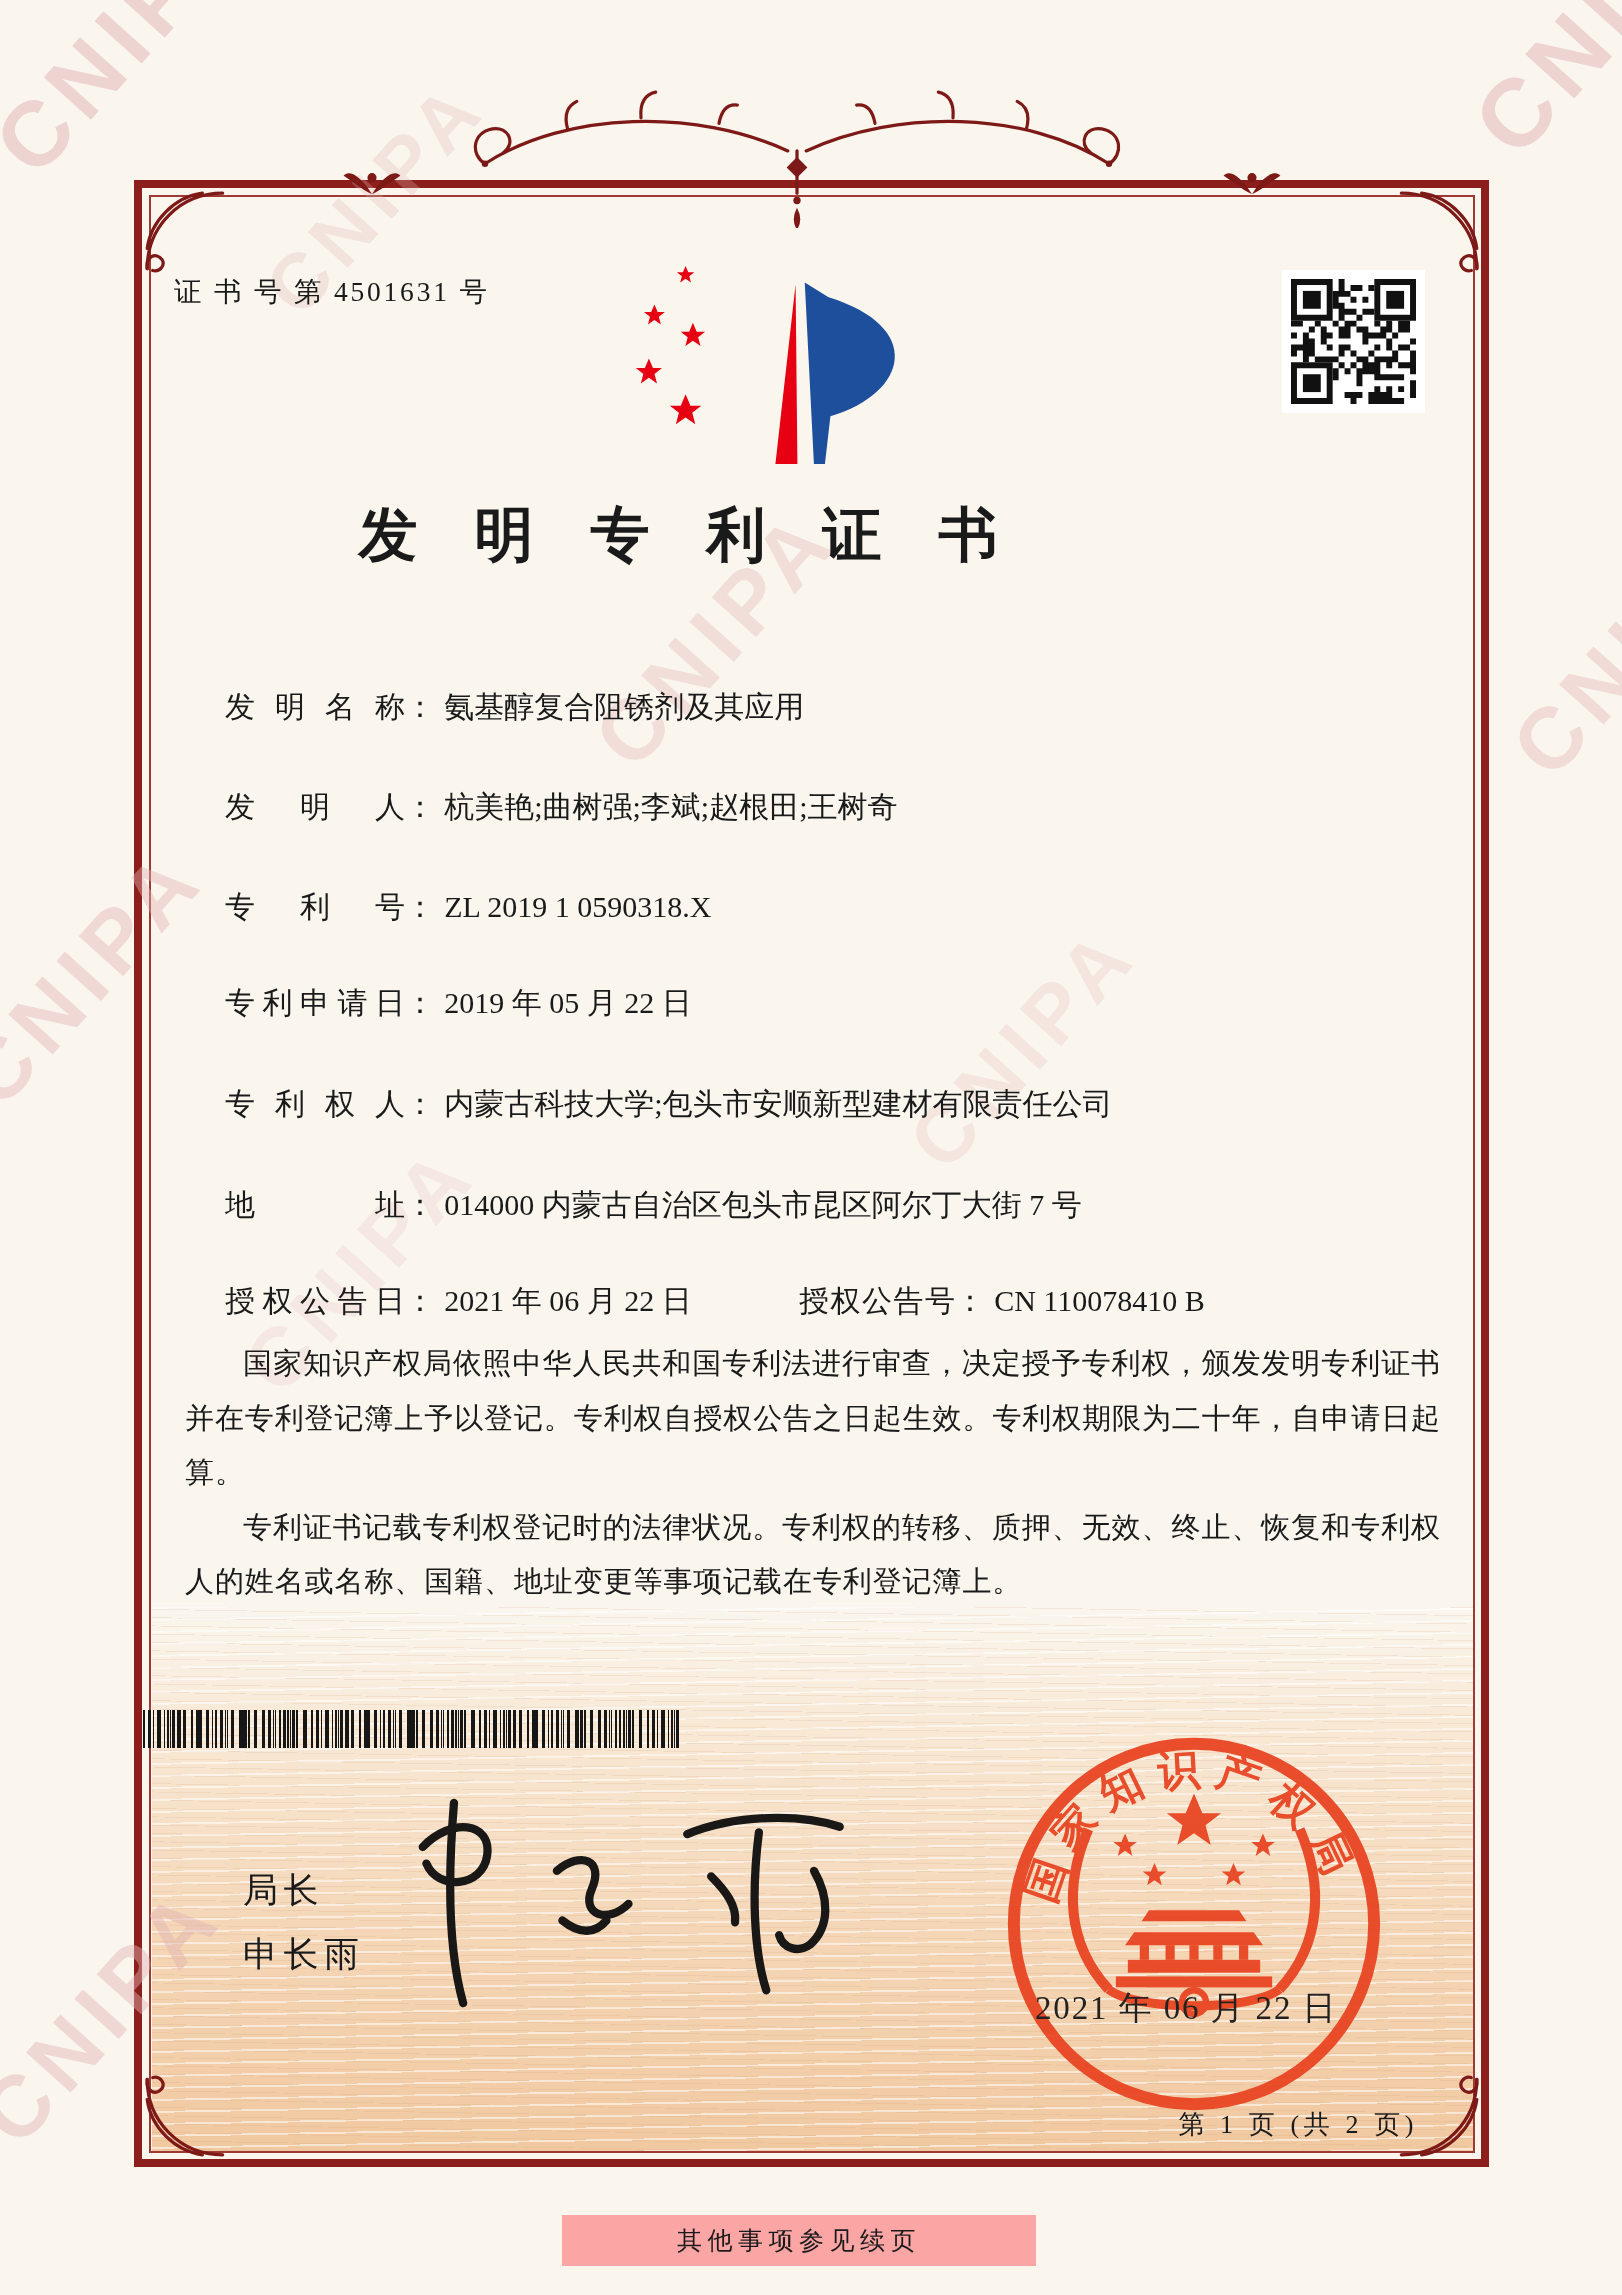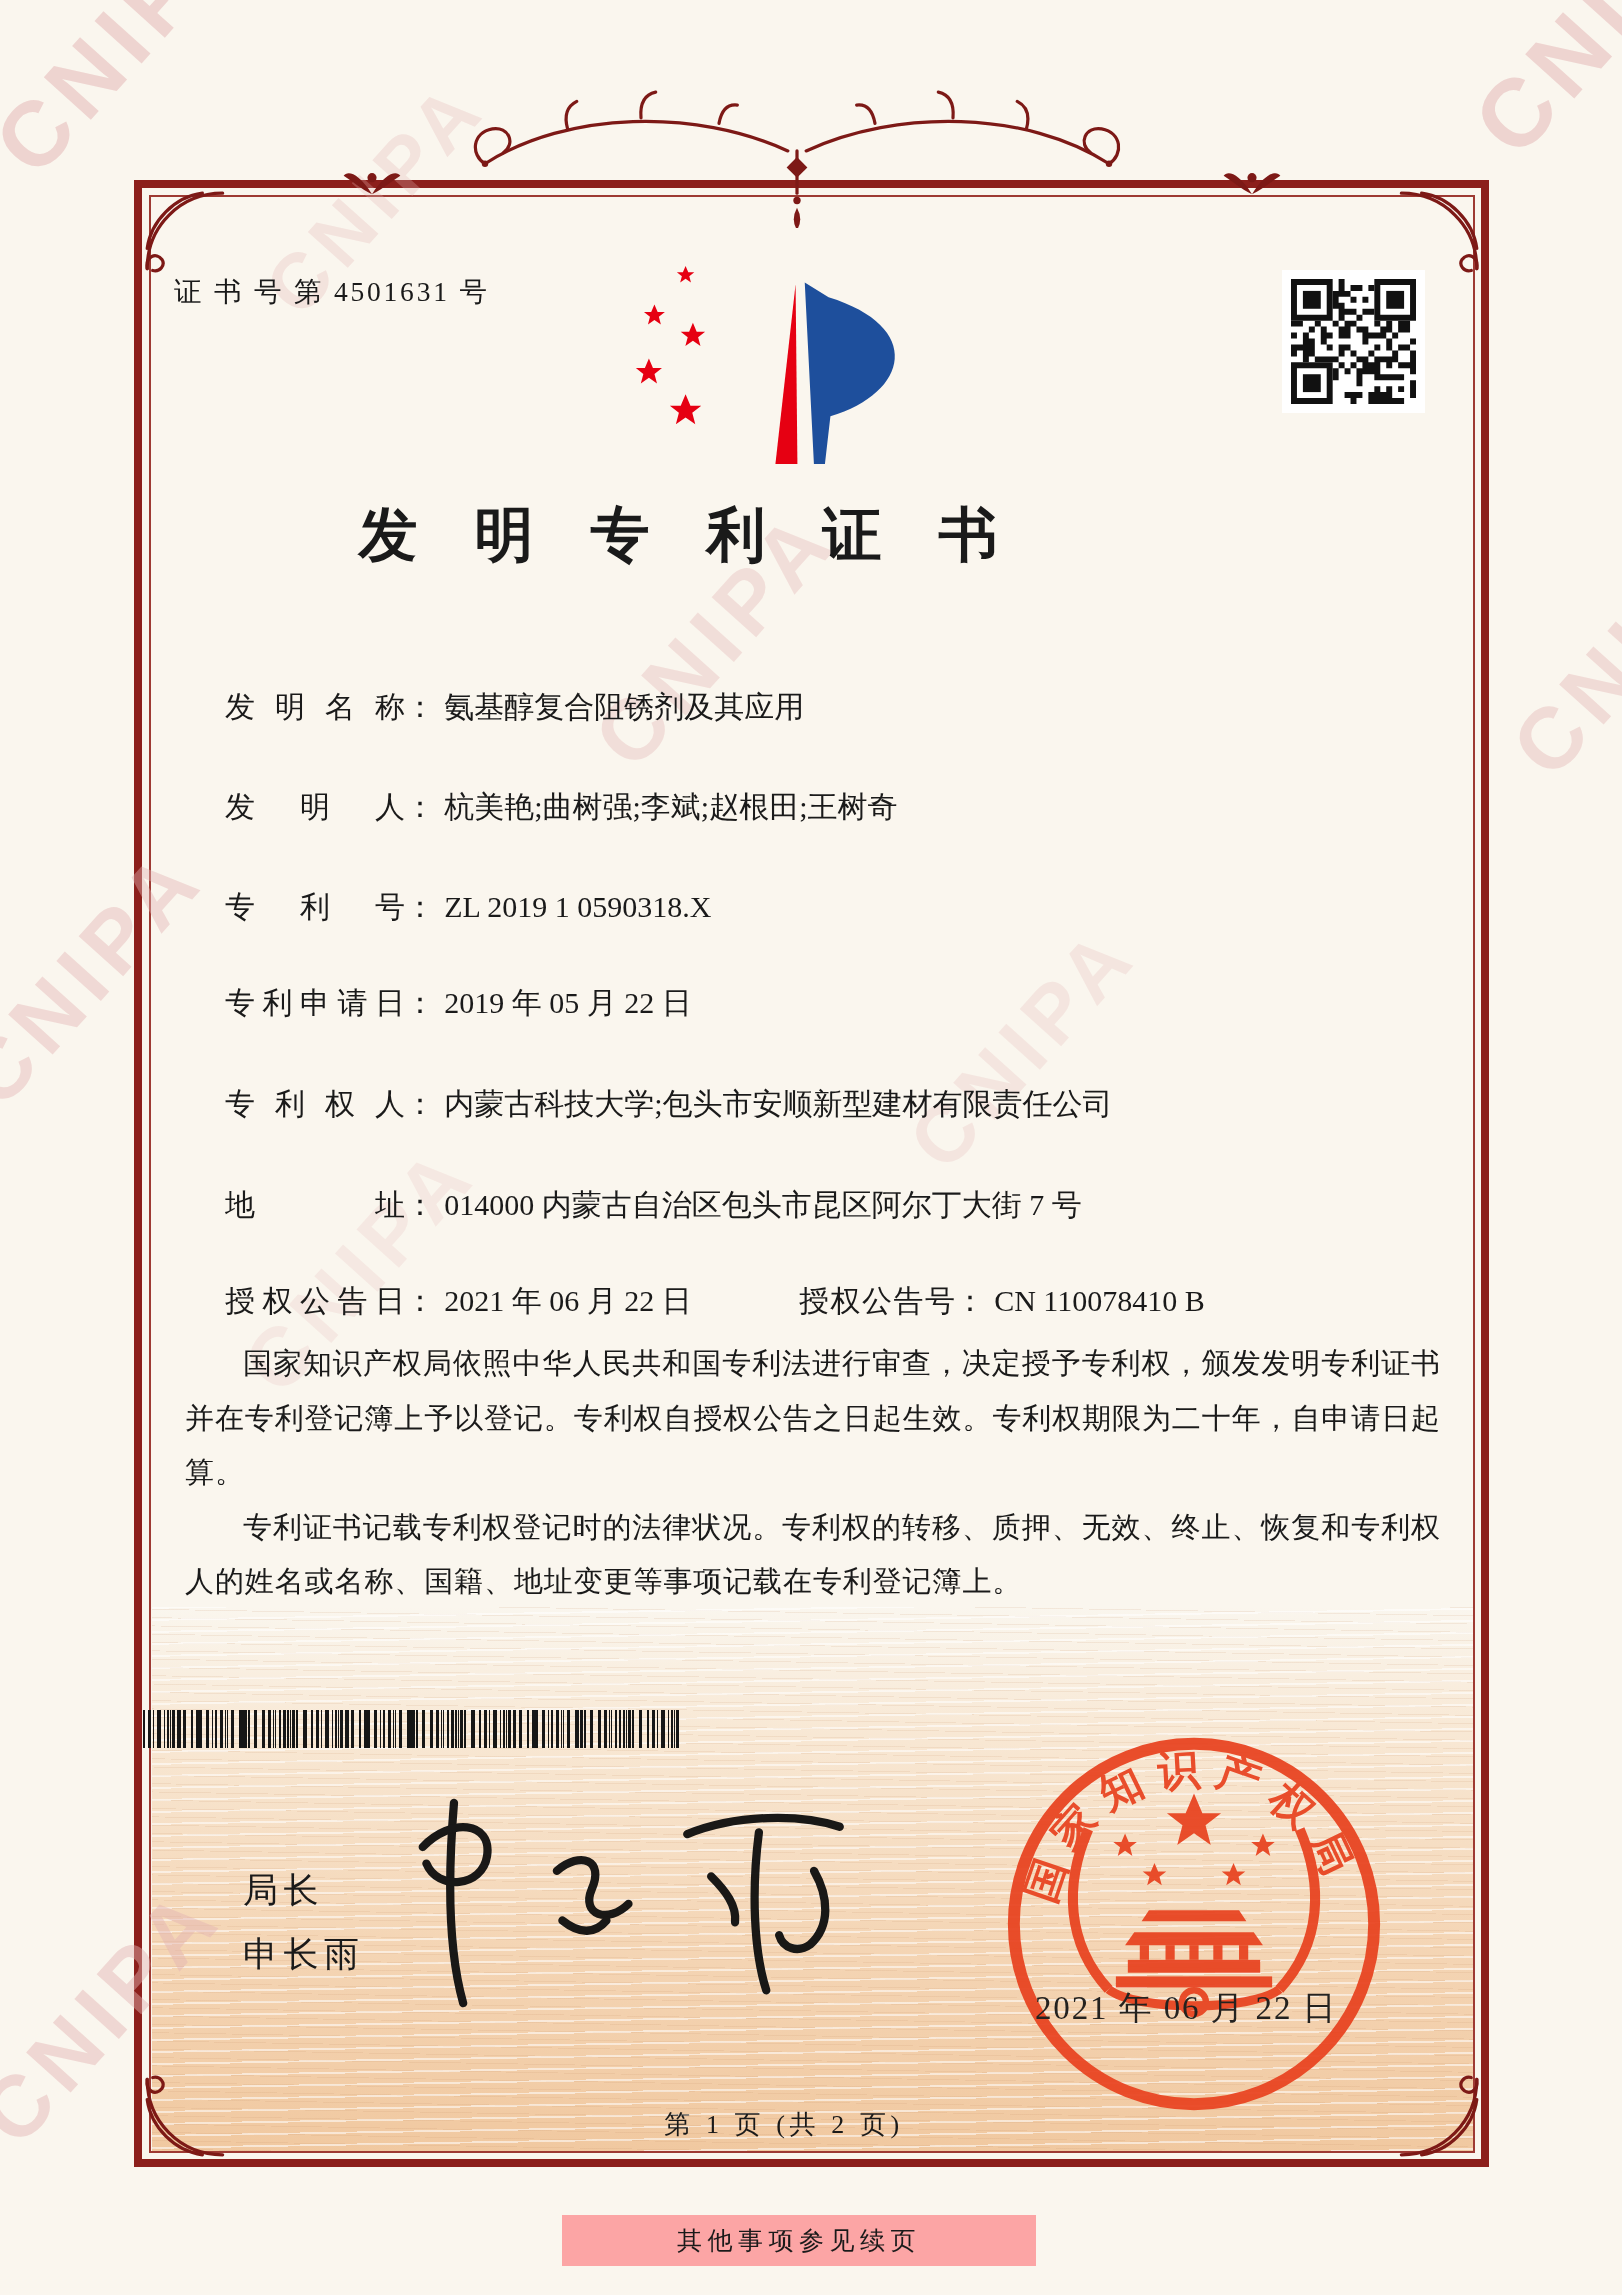--- a/index.html
+++ b/index.html
@@ -73,21 +73,21 @@
   .officer{
     position:absolute;left:243px;z-index:5;font-size:35px;letter-spacing:5.5px;
     font-family:"Liberation Sans","DejaVu Sans",sans-serif;font-weight:500;
   }
   .sig-svg{left:395px;top:1768px;z-index:5;}
 
   
   .seal-svg{left:978px;top:1708px;z-index:6;}
 
   
-  .page-info{left:150px;top:2107px;width:1268px;text-align:center;font-size:26px;letter-spacing:4.6px;z-index:5;}
+  .page-info{left:150px;top:2107px;width:1268px;text-align:right;font-size:26px;letter-spacing:4.6px;z-index:5;}
   .foot-note{
     left:562px;top:2215px;width:474px;height:51px;line-height:51px;background:#fca5a5;
     text-align:center;font-size:25px;letter-spacing:5.5px;z-index:5;
   }
 
   .orn{z-index:4;pointer-events:none;}
   svg{display:block;}
 </style>
 </head>
 <body>

